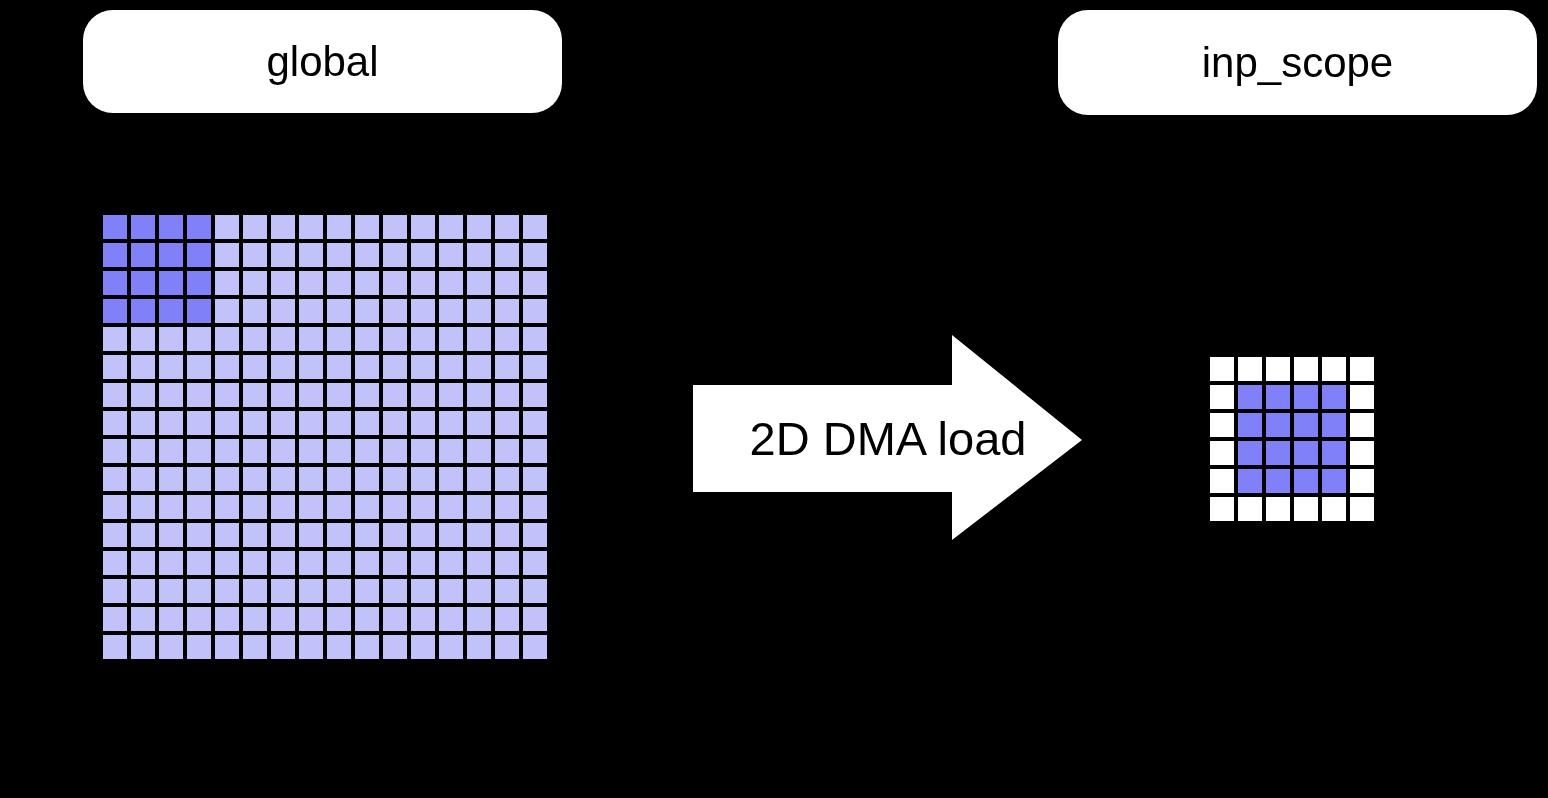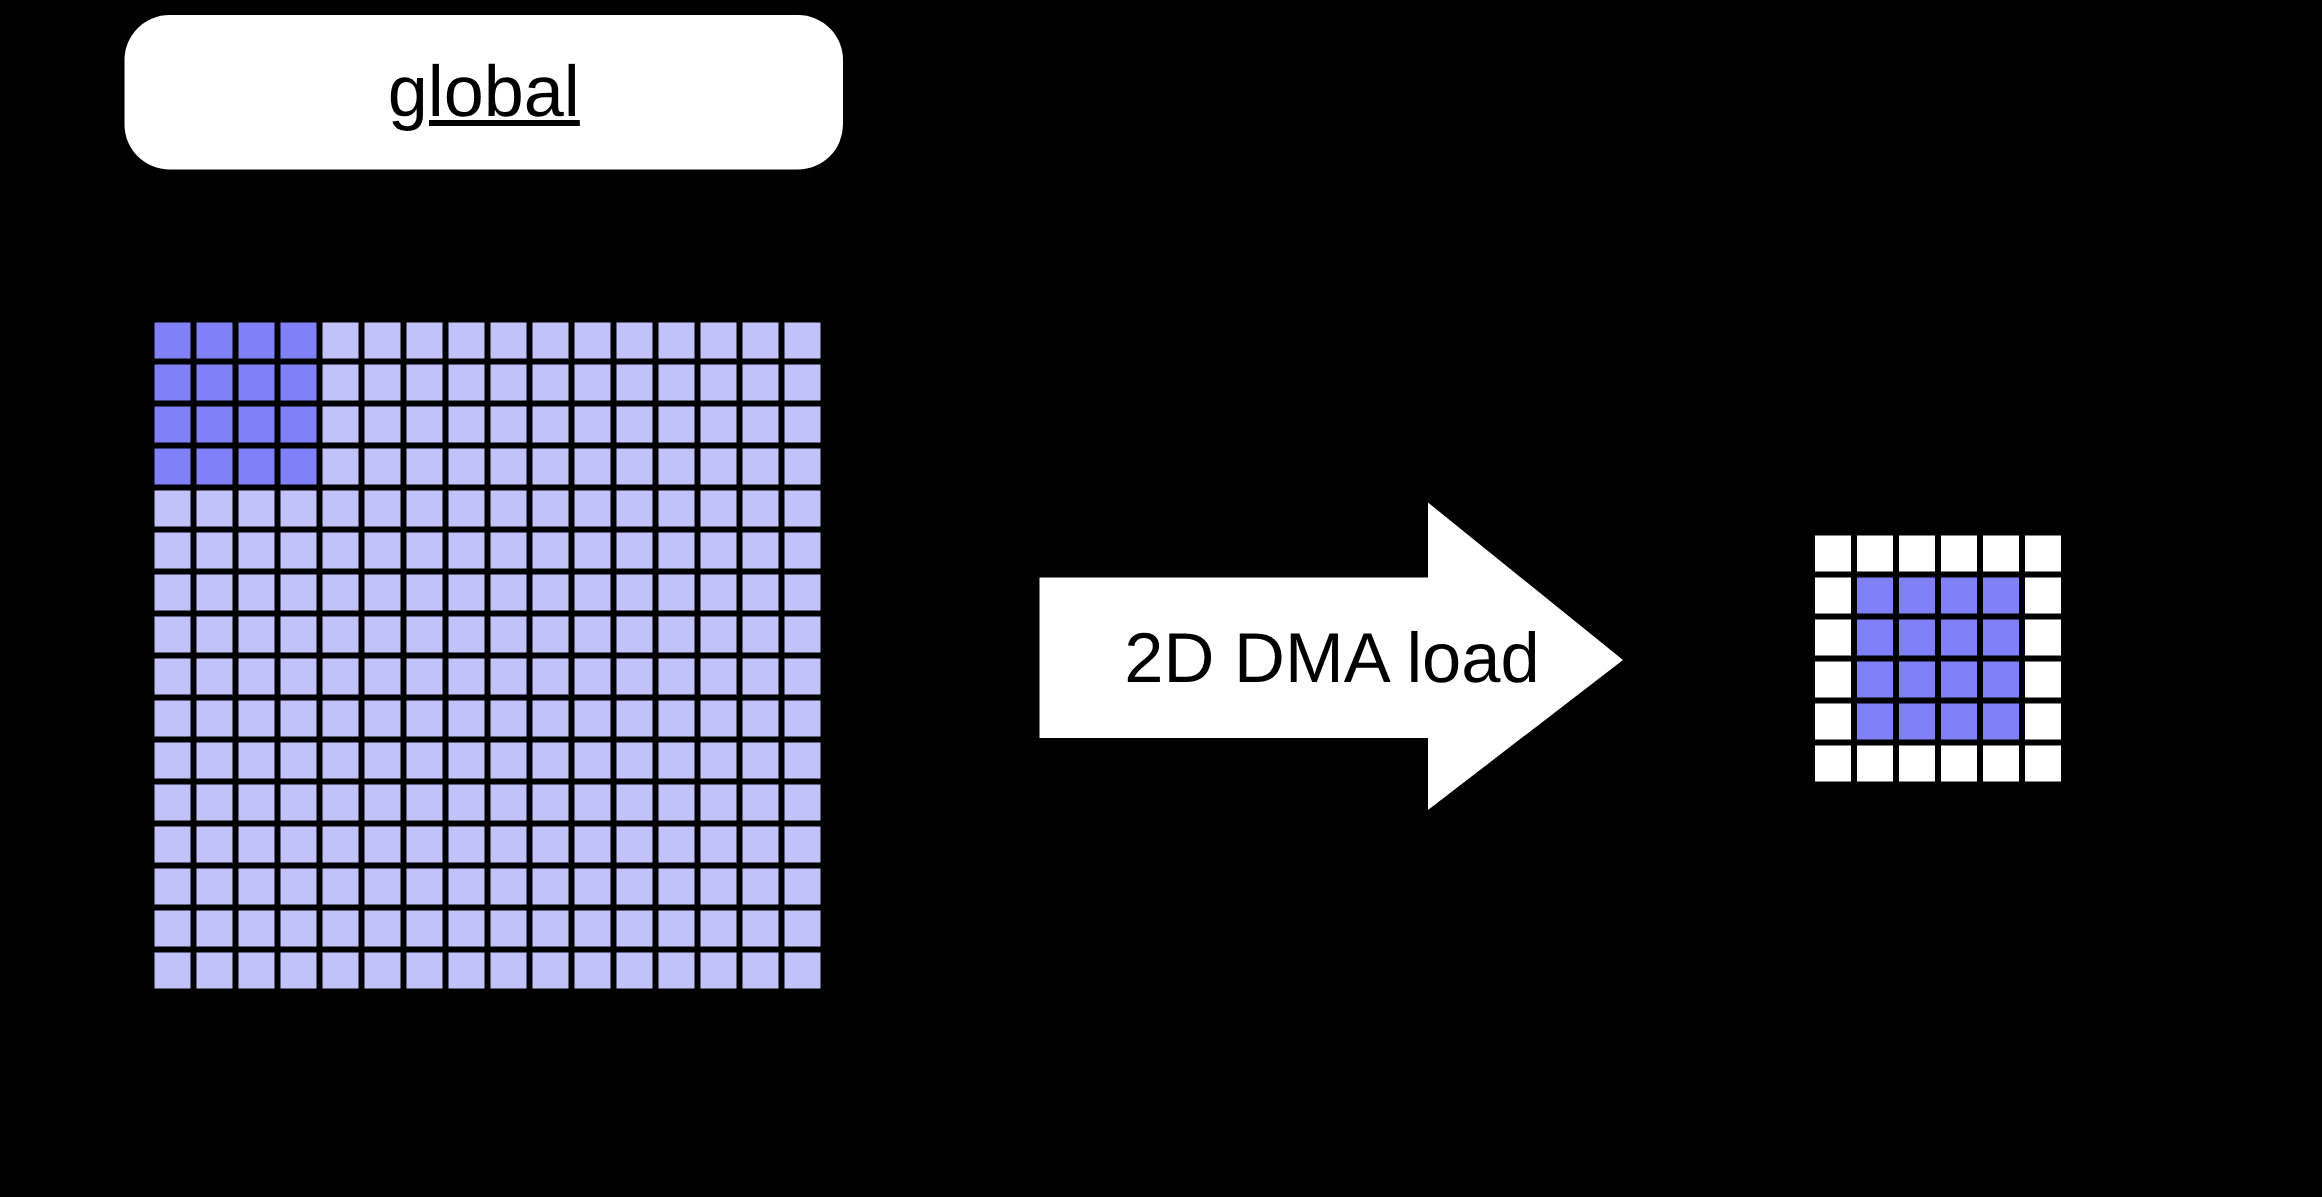--- a/index.html
+++ b/index.html
@@ -16,23 +16,22 @@
     overflow: hidden;
   }
   .pill {
     position: absolute;
     background: var(--pill-bg, #fff);
     color: var(--pill-text, #000);
     border-radius: 30px;
     display: flex;
     align-items: center;
     justify-content: center;
-    font-size: 48px;
+    font-size: 42px;
     line-height: 1;
-    text-decoration: underline;
   }
   .pill-global { left: 83px;  top: 10px; width: 479px; height: 103px; }
   .pill-scope  { left: 1058px; top: 10px; width: 479px; height: 105px; }
 
   .grid {
     position: absolute;
     display: grid;
     gap: 4px;
     background: var(--grid-line, #000);
   }
@@ -58,20 +57,23 @@
 </style>
 </head>
 <body>
 
 <div class="canvas">
 
   <div class="pill pill-global">
     <span>global</span>
   </div>
 
+  <div class="pill pill-scope">
+    <span>inp_scope</span>
+  </div>
 
   <div class="grid grid-global" id="global-grid" style="grid-template-columns: repeat(16, 24px);">
       <div class="cell" style="background: rgb(128, 128, 248);"></div>
       <div class="cell" style="background: rgb(128, 128, 248);"></div>
       <div class="cell" style="background: rgb(128, 128, 248);"></div>
       <div class="cell" style="background: rgb(128, 128, 248);"></div>
       <div class="cell" style="background: rgb(194, 194, 250);"></div>
       <div class="cell" style="background: rgb(194, 194, 250);"></div>
       <div class="cell" style="background: rgb(194, 194, 250);"></div>
       <div class="cell" style="background: rgb(194, 194, 250);"></div>

